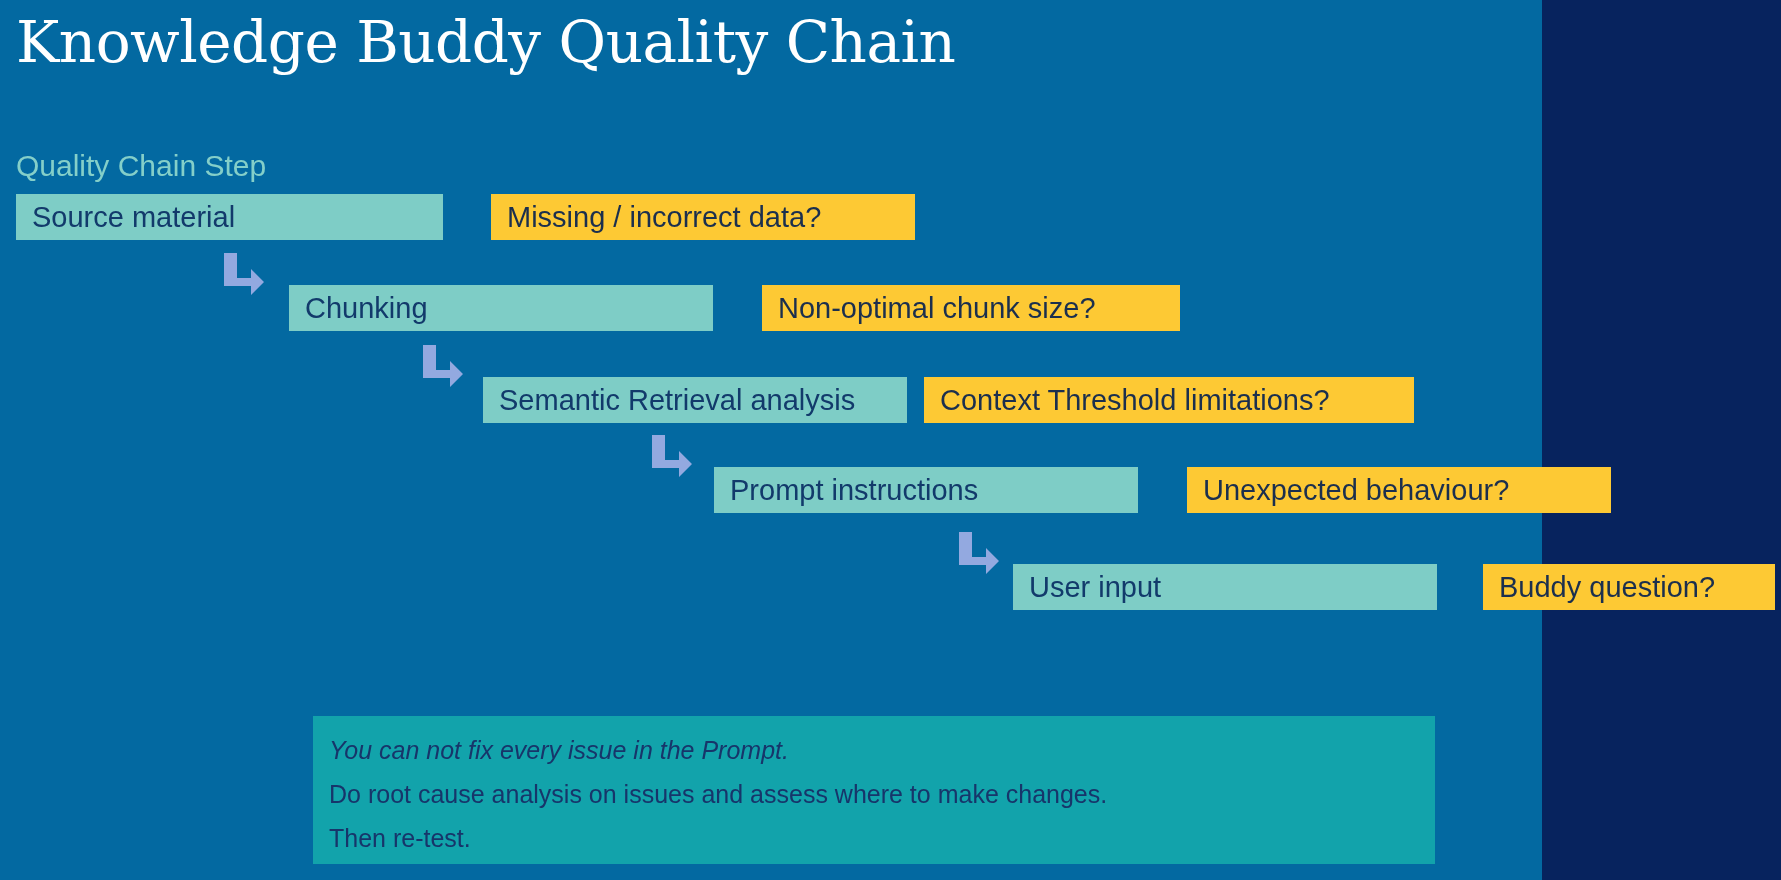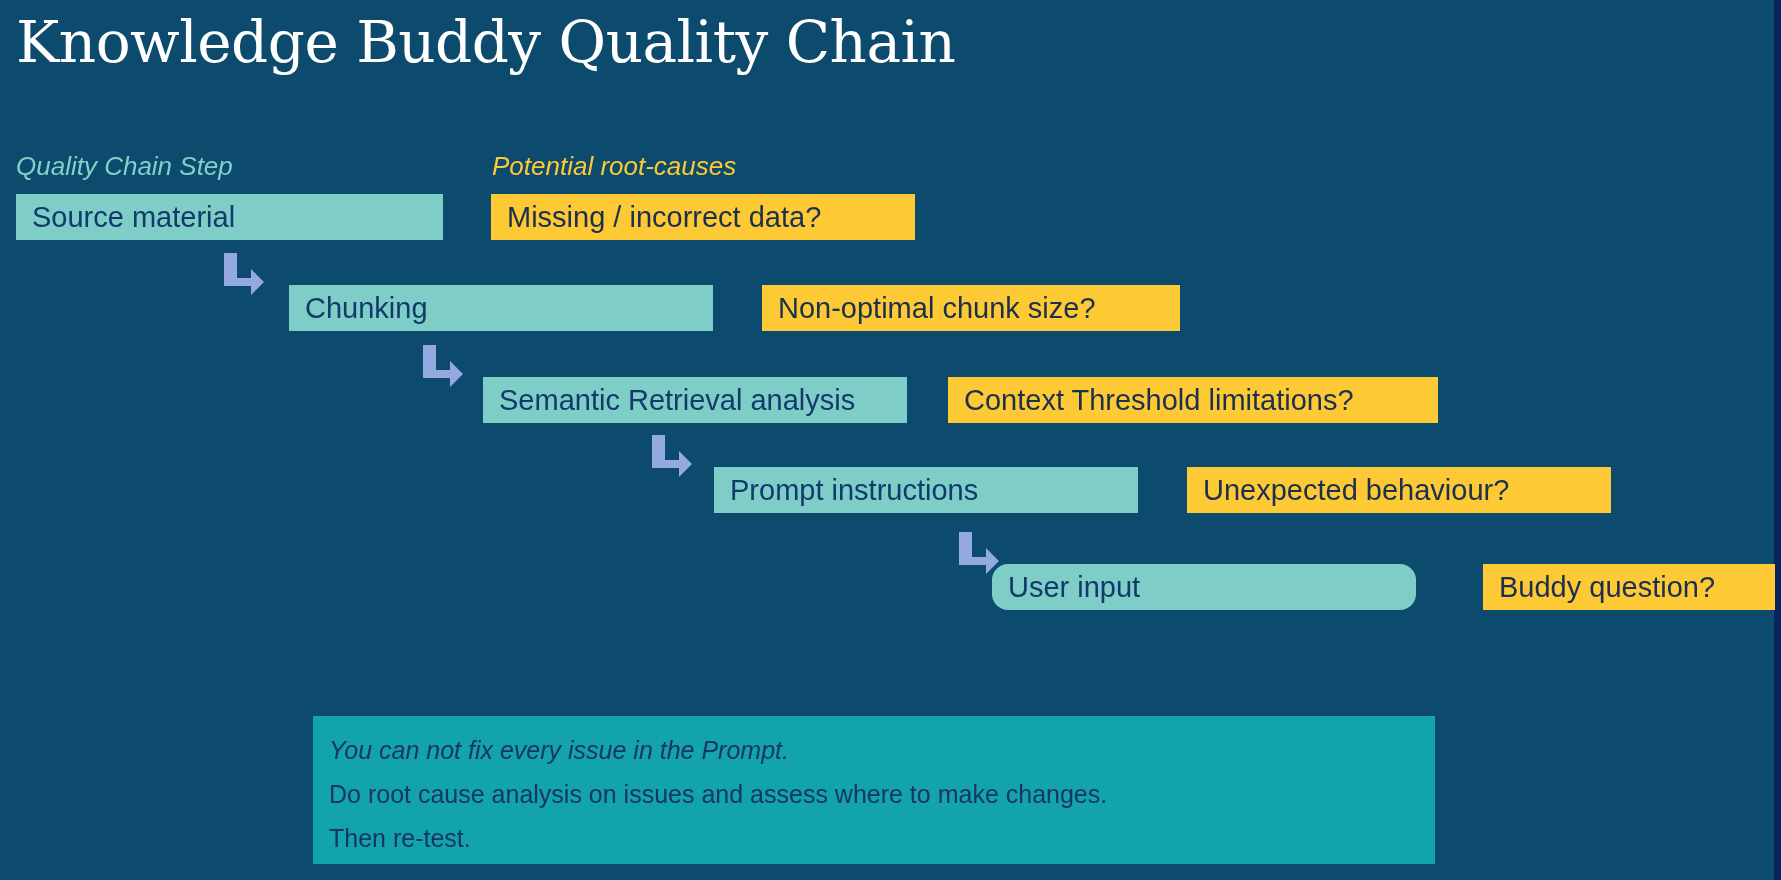--- a/index.html
+++ b/index.html
@@ -10,47 +10,46 @@
   }
   body {
     width: 1781px;
     height: 880px;
     overflow: hidden;
     font-family: "Liberation Sans", sans-serif;
     -webkit-font-smoothing: antialiased;
   }
   .slide {
     position: relative;
-    width: 1774px;
+    width: 1542px;
     height: 880px;
-    background: #0c4a6e;
+    background: #0369a1;
   }
 
   
   .slide-title {
     position: absolute;
     left: 16px;
     top: 6px;
     font-family: "DejaVu Serif", "Liberation Serif", serif;
     font-size: 58px;
     line-height: 72px;
     font-weight: 400;
     color: #ffffff;
     letter-spacing: -0.5px;
     white-space: nowrap;
   }
 
   
   .col-head {
     position: absolute;
-    font-size: 26px;
+    font-size: 30px;
     line-height: 44px;
     font-weight: 400;
     white-space: nowrap;
-    font-style: italic;
   }
   .col-head.left  { left: 16px;  top: 144px; color: #84cfc9; }
   .col-head.right { left: 492px; top: 144px; color: #fdc934; }
 
   
   .row {
     position: absolute;
     left: 0;
     right: 0;
     height: 52px;
@@ -104,21 +103,20 @@
 </style>
 </head>
 <body>
 
 <div class="slide">
 
   <div class="slide-title">Knowledge Buddy Quality Chain</div>
 
   <div class="col-head left">Quality Chain Step</div>
 
-  <div class="col-head right">Potential root-causes</div>
 
   <div class="row" style="top:194px;">
     <div class="step-box" style="left:16px; width:427px;">Source material</div>
     <div class="cause-box" style="left:491px; width:424px;">Missing / incorrect data?</div>
   </div>
 
   <div class="row" style="top:285px;margin-left:40px;">
     <div class="arrow" style="left:180px;">
       <svg viewBox="0 0 46 46" xmlns="http://www.w3.org/2000/svg">
         <path d="M4 2 H17 V27 H31 V18 L44 31 L31 44 V35 H4 Z" fill="#93a9e0"></path>
@@ -128,40 +126,40 @@
     <div class="cause-box" style="left:722px; width:418px;">Non-optimal chunk size?</div>
   </div>
 
   <div class="row" style="top:377px;">
     <div class="arrow" style="left:419px;">
       <svg viewBox="0 0 46 46" xmlns="http://www.w3.org/2000/svg">
         <path d="M4 2 H17 V27 H31 V18 L44 31 L31 44 V35 H4 Z" fill="#93a9e0"></path>
       </svg>
     </div>
     <div class="step-box" style="left:483px; width:424px;">Semantic Retrieval analysis</div>
-    <div class="cause-box" style="left:948px; width:490px;">Context Threshold limitations?</div>
+    <div class="cause-box" style="left:924px; width:490px;">Context Threshold limitations?</div>
   </div>
 
   <div class="row" style="top:467px;">
     <div class="arrow" style="left:648px;">
       <svg viewBox="0 0 46 46" xmlns="http://www.w3.org/2000/svg">
         <path d="M4 2 H17 V27 H31 V18 L44 31 L31 44 V35 H4 Z" fill="#93a9e0"></path>
       </svg>
     </div>
     <div class="step-box" style="left:714px; width:424px;">Prompt instructions</div>
     <div class="cause-box" style="left:1187px; width:424px;">Unexpected behaviour?</div>
   </div>
 
   <div class="row" style="top:564px;">
     <div class="arrow" style="left:955px;">
       <svg viewBox="0 0 46 46" xmlns="http://www.w3.org/2000/svg">
         <path d="M4 2 H17 V27 H31 V18 L44 31 L31 44 V35 H4 Z" fill="#93a9e0"></path>
       </svg>
     </div>
-    <div class="step-box" style="left:992px; width:424px;border-radius:16px;">User input</div>
+    <div class="step-box" style="left:1013px; width:424px;">User input</div>
     <div class="cause-box" style="left:1483px; width:292px;">Buddy question?</div>
   </div>
 
   <div class="callout">
     <p class="em">You can not fix every issue in the Prompt.</p>
     <p>Do root cause analysis on issues and assess where to make changes.</p>
     <p>Then re-test.</p>
   </div>
 
 </div>

